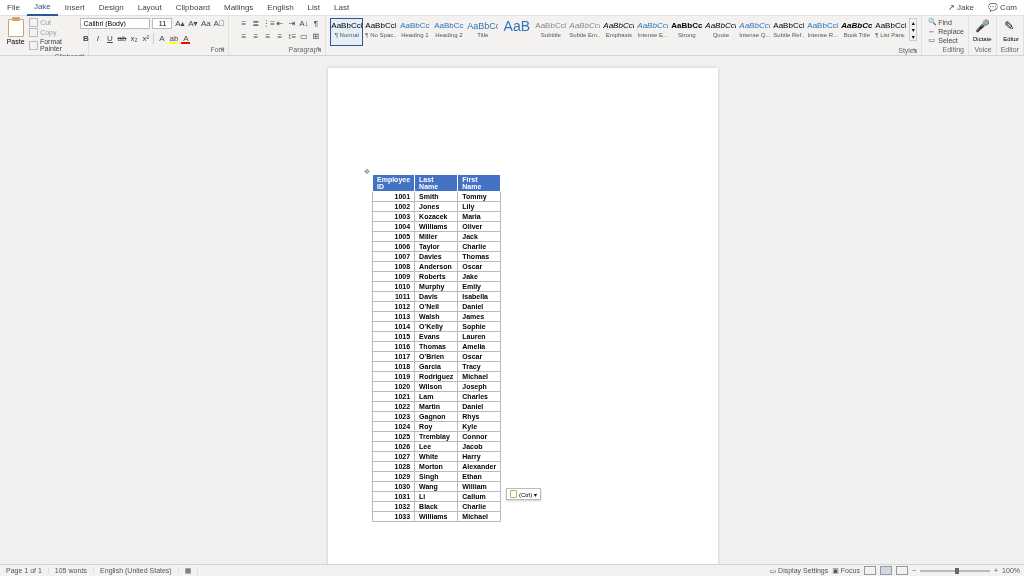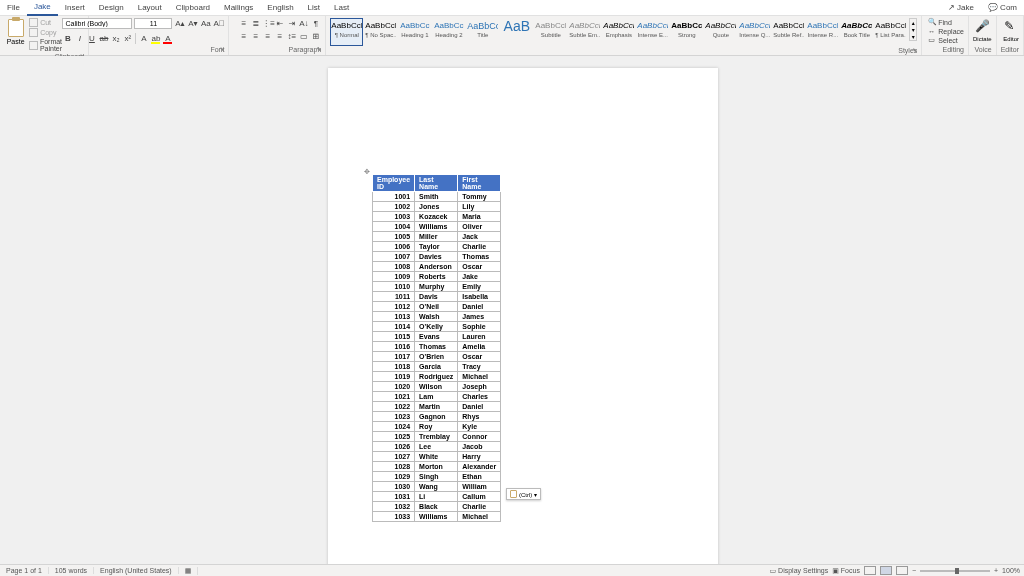--- a/index.html
+++ b/index.html
@@ -25,21 +25,21 @@
 .clipboard .paste-icon::before { content: ""; position: absolute; top: -3px; left: 3px; width: 8px; height: 4px; background: #c8a96a; border-radius: 1px; }
 .clipboard .paste-lbl { font-size: 7px; margin-top: 1px; }
 .clipboard .side { display: flex; flex-direction: column; gap: 1px; font-size: 7px; color: #a0a0a0; }
 .clipboard .side .row { display: flex; align-items: center; gap: 2px; }
 .clipboard .side .ico { width: 9px; height: 9px; border: 1px solid #bbb; }
 
 
 .font .font-top { display: flex; gap: 2px; align-items: center; }
 .font select, .font input { font-size: 7px; height: 11px; border: 1px solid #bbb; background: #fff; }
 .font .font-name { width: 70px; padding: 0 2px; }
-.font .font-size { width: 38px; text-align: center; }
+.font .font-size { width: 20px; text-align: center; }
 .font .btn, .para .btn { width: 11px; height: 11px; font-size: 8px; line-height: 11px; text-align: center; color: #444; }
 .font .font-row2 { display: flex; gap: 1px; margin-top: 2px; }
 .font .font-row2 .sep { width: 1px; background: #ccc; margin: 0 1px; }
 .font .color-btn { position: relative; }
 .font .color-btn::after { content: ""; position: absolute; bottom: 0; left: 1px; right: 1px; height: 2px; background: #ff0000; }
 .font .hl-btn::after { background: #ffff00; }
 
 
 .para .para-row { display: flex; gap: 1px; }
 .para .para-col { display: flex; flex-direction: column; gap: 2px; }

